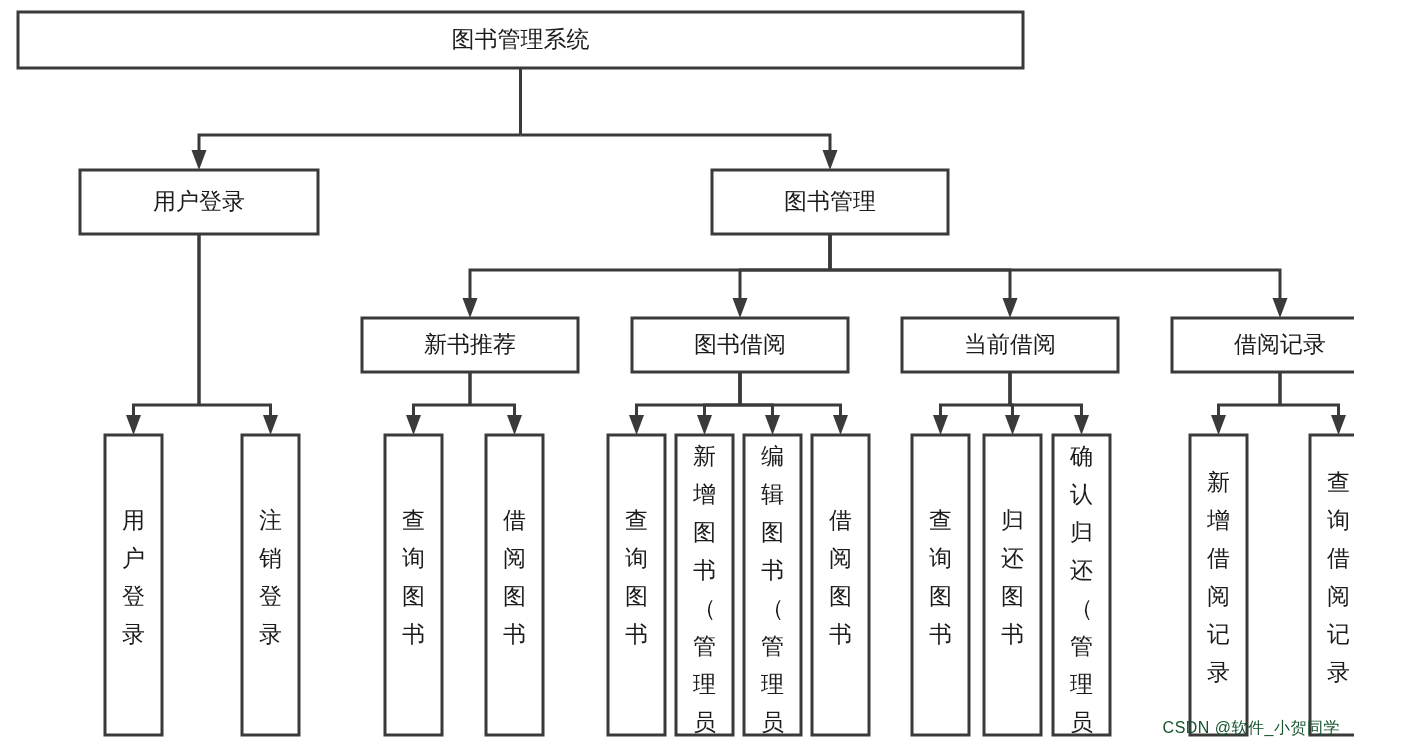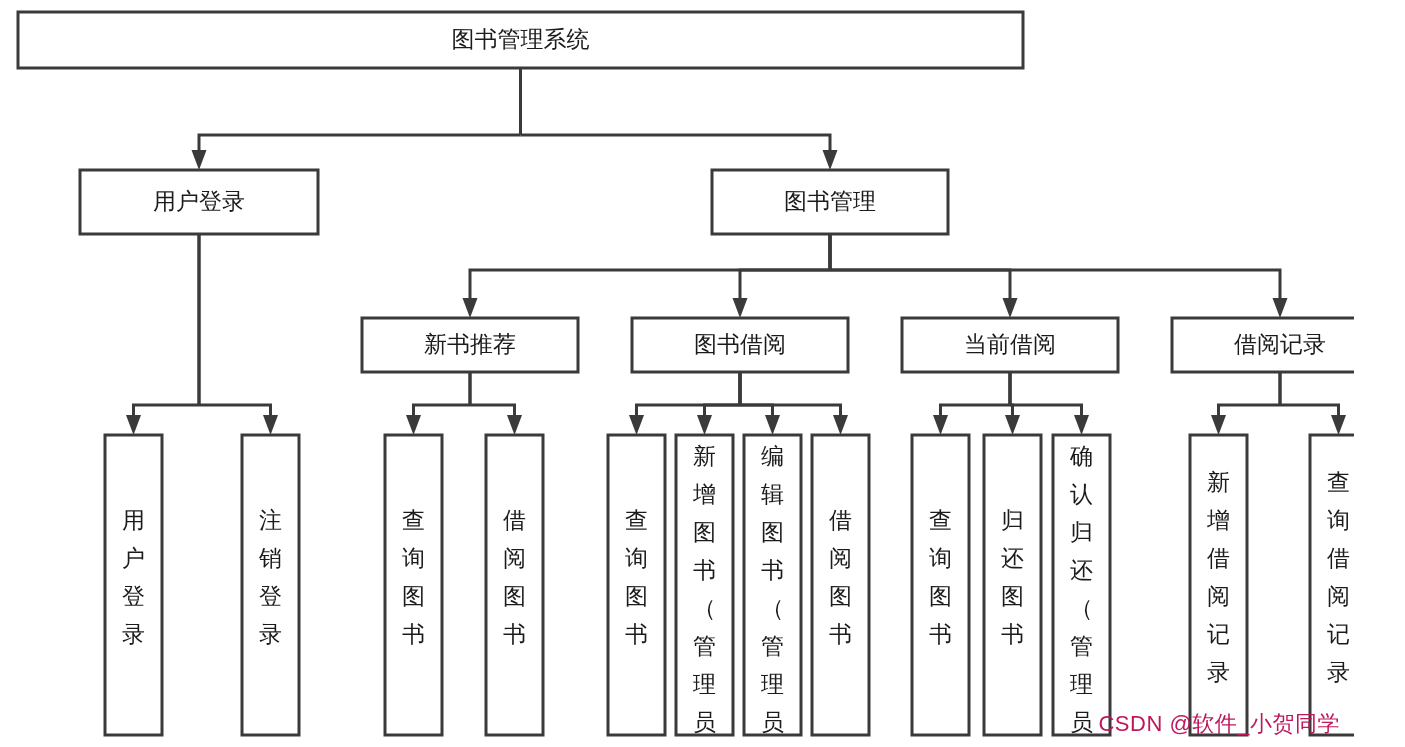--- a/index.html
+++ b/index.html
@@ -57,22 +57,22 @@
     font-family: "Liberation Sans", "DejaVu Sans", sans-serif;
     fill: #1b1b1b;
     font-size: 23px;
     text-anchor: middle;
   }
   .watermark-text {
     position: absolute;
     right: 14px;
     bottom: 8px;
     font-family: "Liberation Sans", "DejaVu Sans", sans-serif;
-    font-size: 22px;
-    color: #be185d;
+    font-size: 16px;
+    color: #14532d;
     white-space: nowrap;
     letter-spacing: 0.5px;
     pointer-events: none;
   }
 </style>
 </head>
 <body>
 
 <div id="diagram-root">
   <svg class="diagram-canvas" id="diagram-canvas" viewBox="0 0 1405 747" xmlns="http://www.w3.org/2000/svg">

